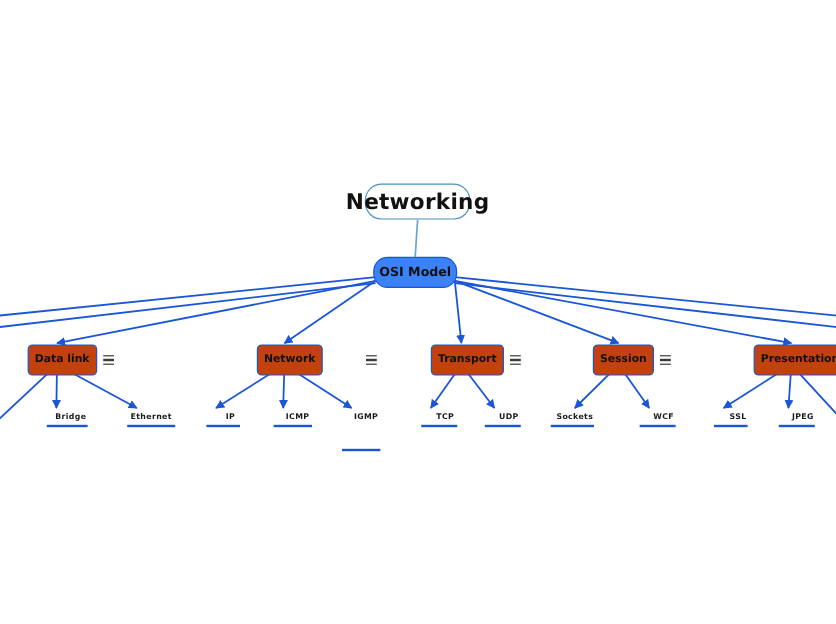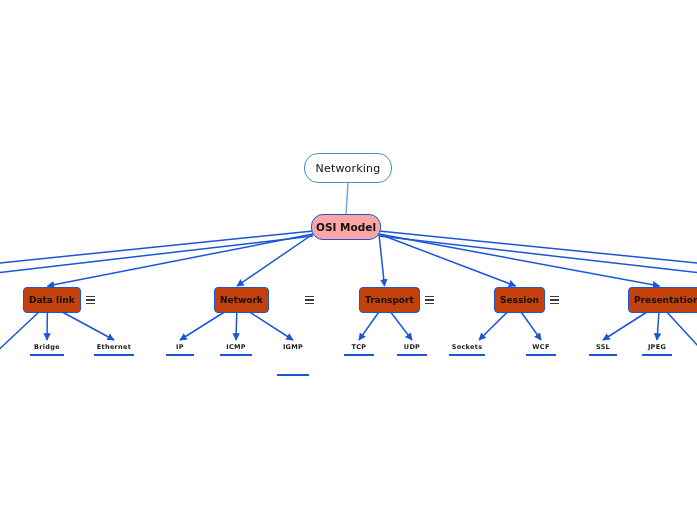--- a/index.html
+++ b/index.html
@@ -32,30 +32,30 @@
     display: flex;
     align-items: center;
     justify-content: center;
     white-space: nowrap;
   }
   .node-root {
     border: 1.4px solid #4a90c4;
     border-radius: 14px;
     background: #ffffff;
     color: #111111;
-    font-size: 11px;
-    font-weight: normal;
+    font-size: 18px;
+    font-weight: bold;
     letter-spacing: 0.2px;
     padding: 0 10px;
   }
   
   .node-l1 {
     border: 1.3px solid #1a56d6;
     border-radius: 12px;
-    background: #fca5a5;
+    background: #3b82f6;
     color: #111111;
     font-size: 10.5px;
     font-weight: bold;
     padding: 0 8px;
   }
   
   .node-l2-wrap {
     position: absolute;
     display: flex;
     align-items: center;
@@ -90,22 +90,22 @@
     display: block;
     height: 1.2px;
     width: 9px;
     background: #3b3b3b;
   }
   
   .leaf {
     position: absolute;
     display: flex;
     flex-direction: column;
-    align-items: center;
     white-space: nowrap;
+    margin-left: 12px;
   }
   .leaf-label {
     font-size: 6.5px;
     font-weight: bold;
     color: #1a1a1a;
     letter-spacing: 0.3px;
     line-height: 9px;
     text-align: center;
   }
   .leaf-underline {

